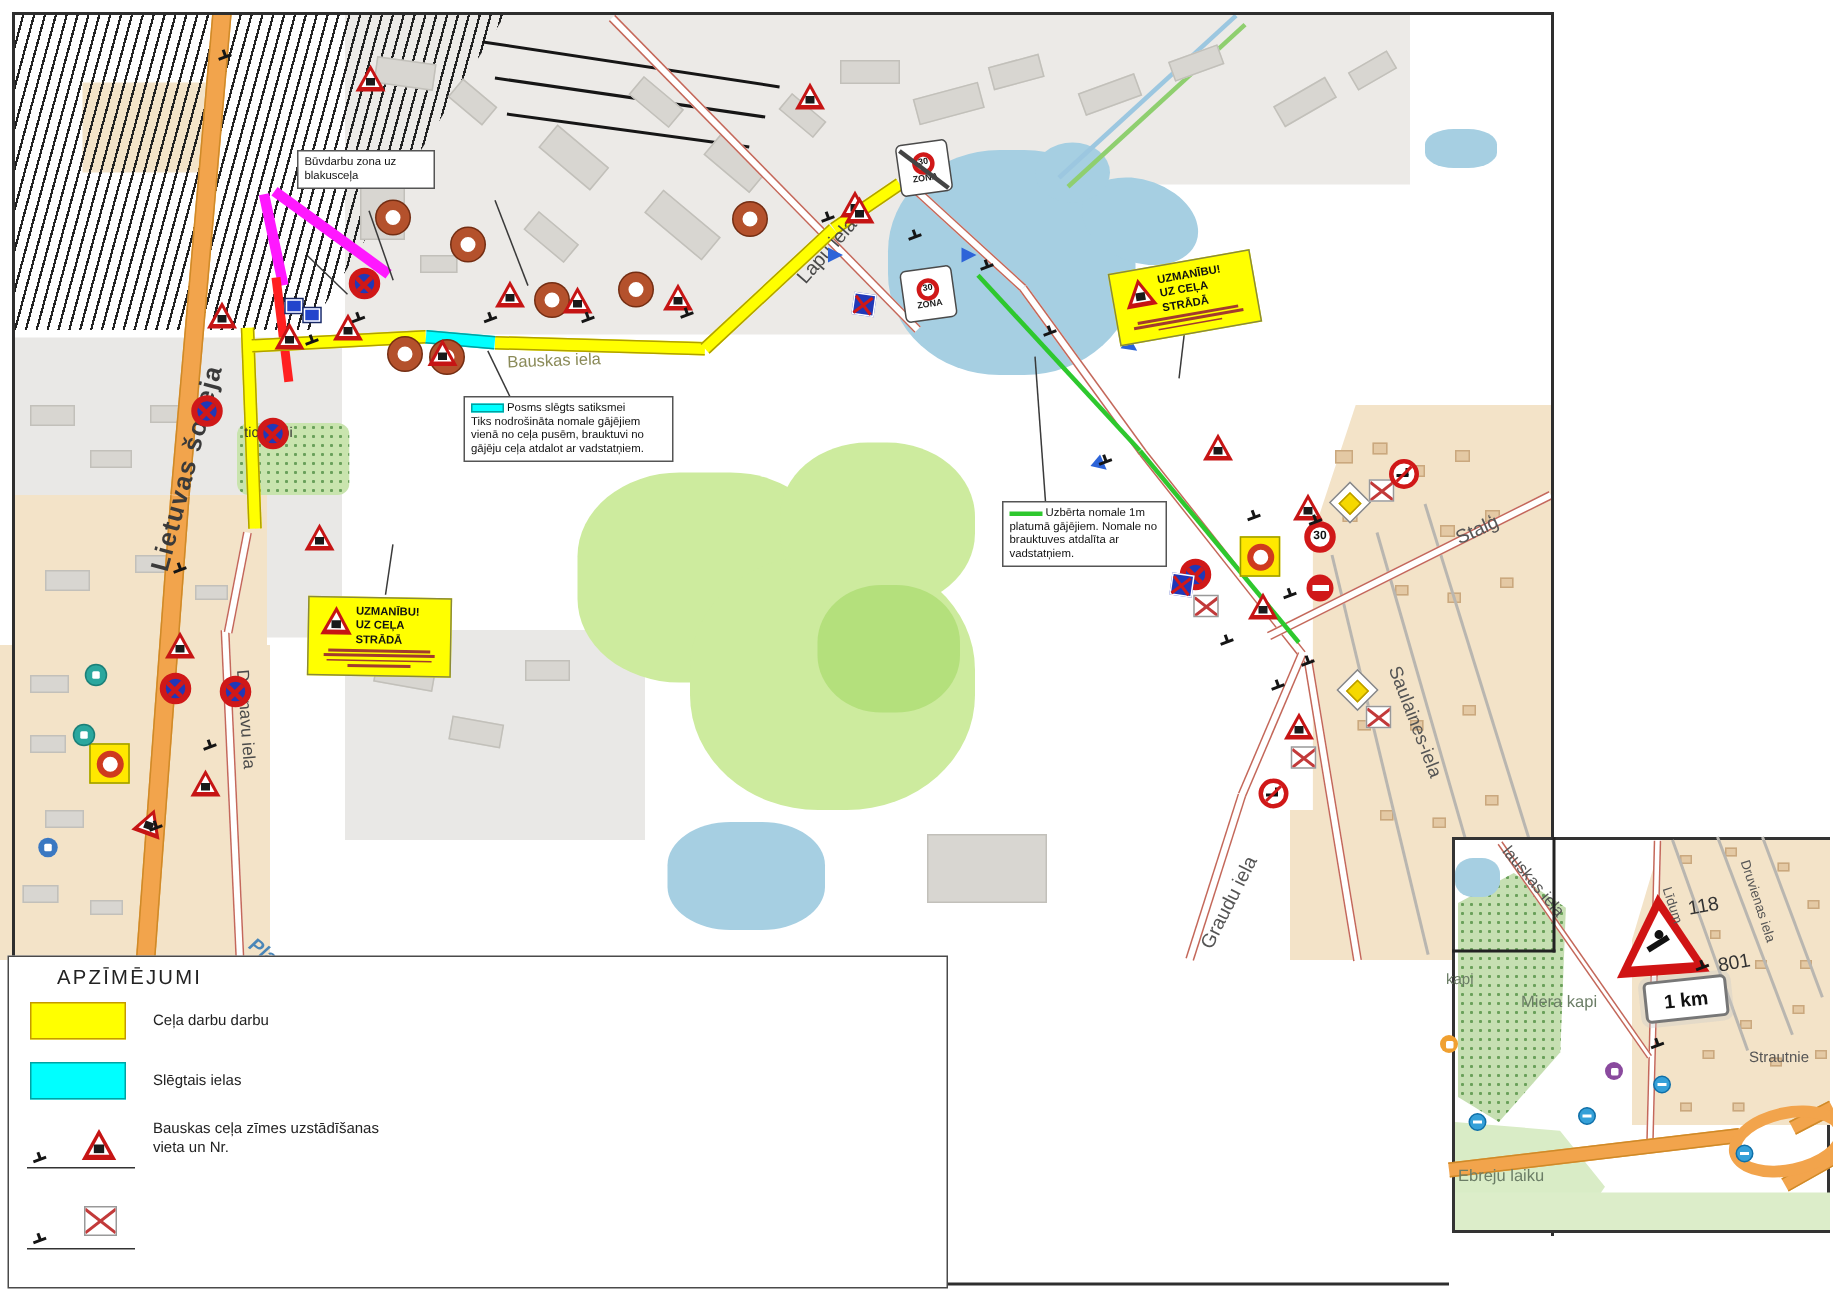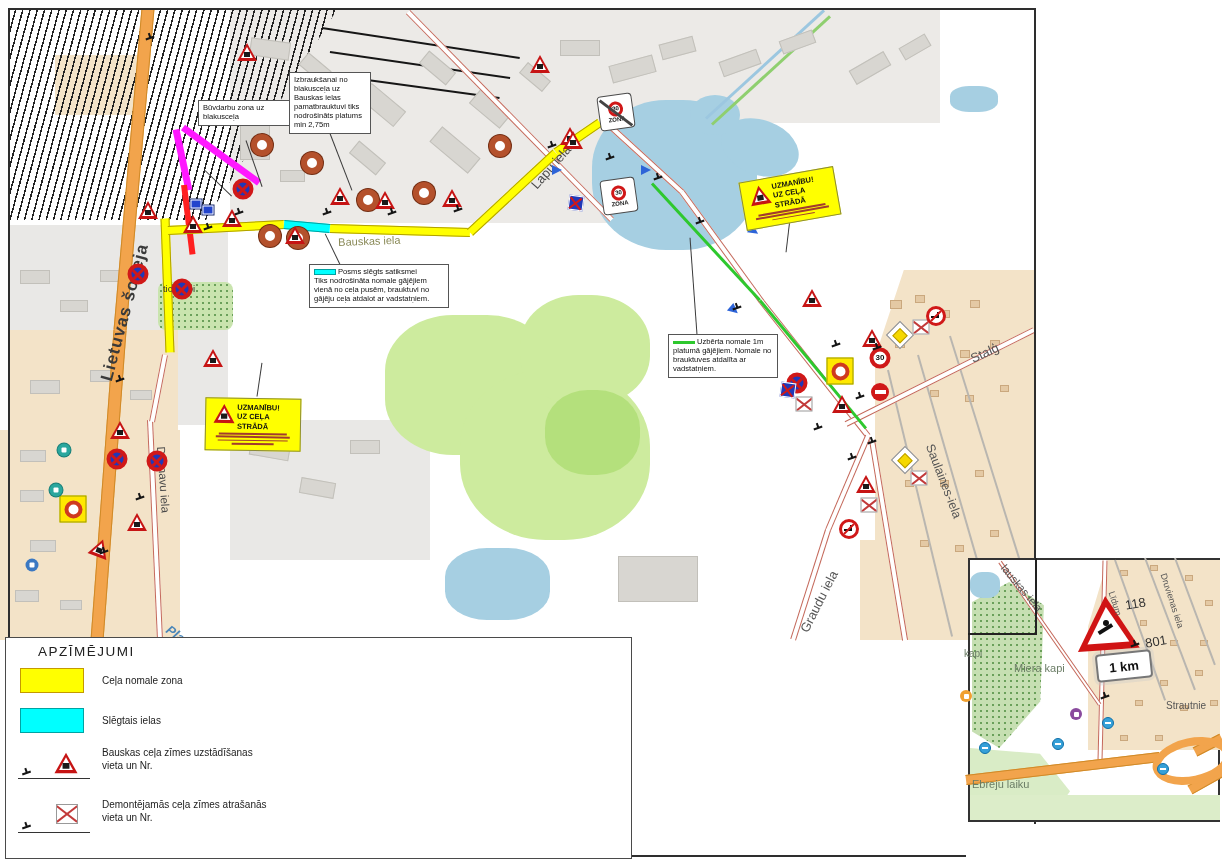--- a/index.html
+++ b/index.html
@@ -140,21 +140,20 @@
 
   <div class="zone" style="left:8px;top:8px;width:330px;height:212px;z-index:3;
        background:repeating-linear-gradient(105deg,#222 0 1.5px,transparent 1.5px 7px);
        clip-path:polygon(0 0,100% 0,60% 100%,0 100%);"></div>
 
   <div class="ln mg" style="left:176px;top:126px;width:62px;height:7px;transform:rotate(78deg);z-index:7;"></div>
   <div class="ln mg" style="left:183px;top:124px;width:94px;height:7px;transform:rotate(36deg);z-index:7;"></div>
   <div class="ln rr" style="left:184px;top:182px;width:70px;height:6px;transform:rotate(83deg);z-index:7;"></div>
 
   <div class="ann" id="box-buvdarbu" style="left:198px;top:100px;width:92px;">Būvdarbu zona uz blakusceļa</div>
-  <div class="ann" id="box-izbrauksanai" style="left:289px;top:72px;width:82px;">Izbraukšanai no blakusceļa uz Bauskas ielas pamatbrauktuvi tiks nodrošināts platums min 2,75m</div>
   <div class="ann" id="box-posms" style="left:309px;top:264px;width:140px;">
     <span class="swatch-cyan"></span><span>Posms slēgts  satiksmei</span>
     <div>Tiks nodrošināta nomale gājējiem vienā no ceļa pusēm, brauktuvi no gājēju ceļa atdalot ar vadstatņiem.</div>
   </div>
   <div class="ann" id="box-uzberta" style="left:668px;top:334px;width:110px;">
     <span class="swatch-green"></span><span>Uzbērta nomale 1m platumā gājējiem. Nomale no brauktuves atdalīta ar vadstatņiem.</span>
   </div>
 
   <div class="warnbox" style="left:205px;top:398px;transform:rotate(1deg);">
     <div class="warnhead">
@@ -182,21 +181,21 @@
     <div class="fineline" style="width:78%;"></div>
     <div class="fineline" style="width:86%;"></div>
     <div class="fineline" style="width:50%;"></div>
   </div>
 
   <div id="mapborder"></div>
 
   <div id="legend">
     <h1>APZĪMĒJUMI</h1>
     <div class="lgd-sw" style="top:30px;background:#ffff00;border:1.5px solid #c49a00;"></div>
-    <div class="lgd-label" style="top:36px;">Ceļa nomale zona</div>
+    <div class="lgd-label" style="top:36px;">Ceļa darbu darbu</div>
     <div class="lgd-sw" style="top:70px;background:#00ffff;border:1.5px solid #00a3a3;"></div>
     <div class="lgd-label" style="top:76px;">Slēgtais ielas</div>
 
     <div class="lgd-icon" style="top:108px;">
       <div class="lgd-line" style="left:2px;top:32px;width:72px;"></div>
       <span class="pole" style="position:absolute;left:6px;top:26px;"></span>
       <span class="tri" style="position:absolute;left:40px;top:8px;transform:scale(1.15);">
           <i></i>
           <b></b>
         </span>
@@ -204,21 +203,20 @@
     <div class="lgd-label" style="top:108px;">Bauskas ceļa zīmes uzstādīšanas vieta un Nr.</div>
 
     <div class="lgd-icon" style="top:160px;">
       <div class="lgd-line" style="left:2px;top:34px;width:72px;"></div>
       <span class="pole" style="position:absolute;left:6px;top:28px;"></span>
       <span class="crossed" style="position:absolute;left:40px;top:6px;width:22px;height:20px;">
           <i></i>
           <b></b>
         </span>
     </div>
-    <div class="lgd-label" style="top:160px;">Demontējamās ceļa zīmes atrašanās vieta un Nr.</div>
   </div>
 
   <div id="inset"></div>
 
   <div class="iz" style="left:1088px;top:560px;width:132px;height:190px;background:#f3e3c8;clip-path:polygon(15% 0,100% 0,100% 100%,0 100%,0 35%);"></div>
   <div class="iz" style="left:1130px;top:660px;width:90px;height:62px;background:#f3e3c8;"></div>
   <div class="iz dots" style="left:972px;top:582px;width:124px;height:166px;background-color:#c6dfb2;clip-path:polygon(0 12%,30% 0,58% 14%,55% 72%,22% 100%,0 90%);"></div>
   <div class="iz" style="left:970px;top:748px;width:100px;height:72px;background:#d9ecc6;clip-path:polygon(0 0,70% 8%,100% 60%,80% 100%,0 100%);"></div>
   <div class="iz" style="left:970px;top:795px;width:250px;height:25px;background:#dcedc9;"></div>
   <div class="iz" style="left:970px;top:572px;width:30px;height:26px;background:#a6cfe2;border-radius:40%;"></div>

